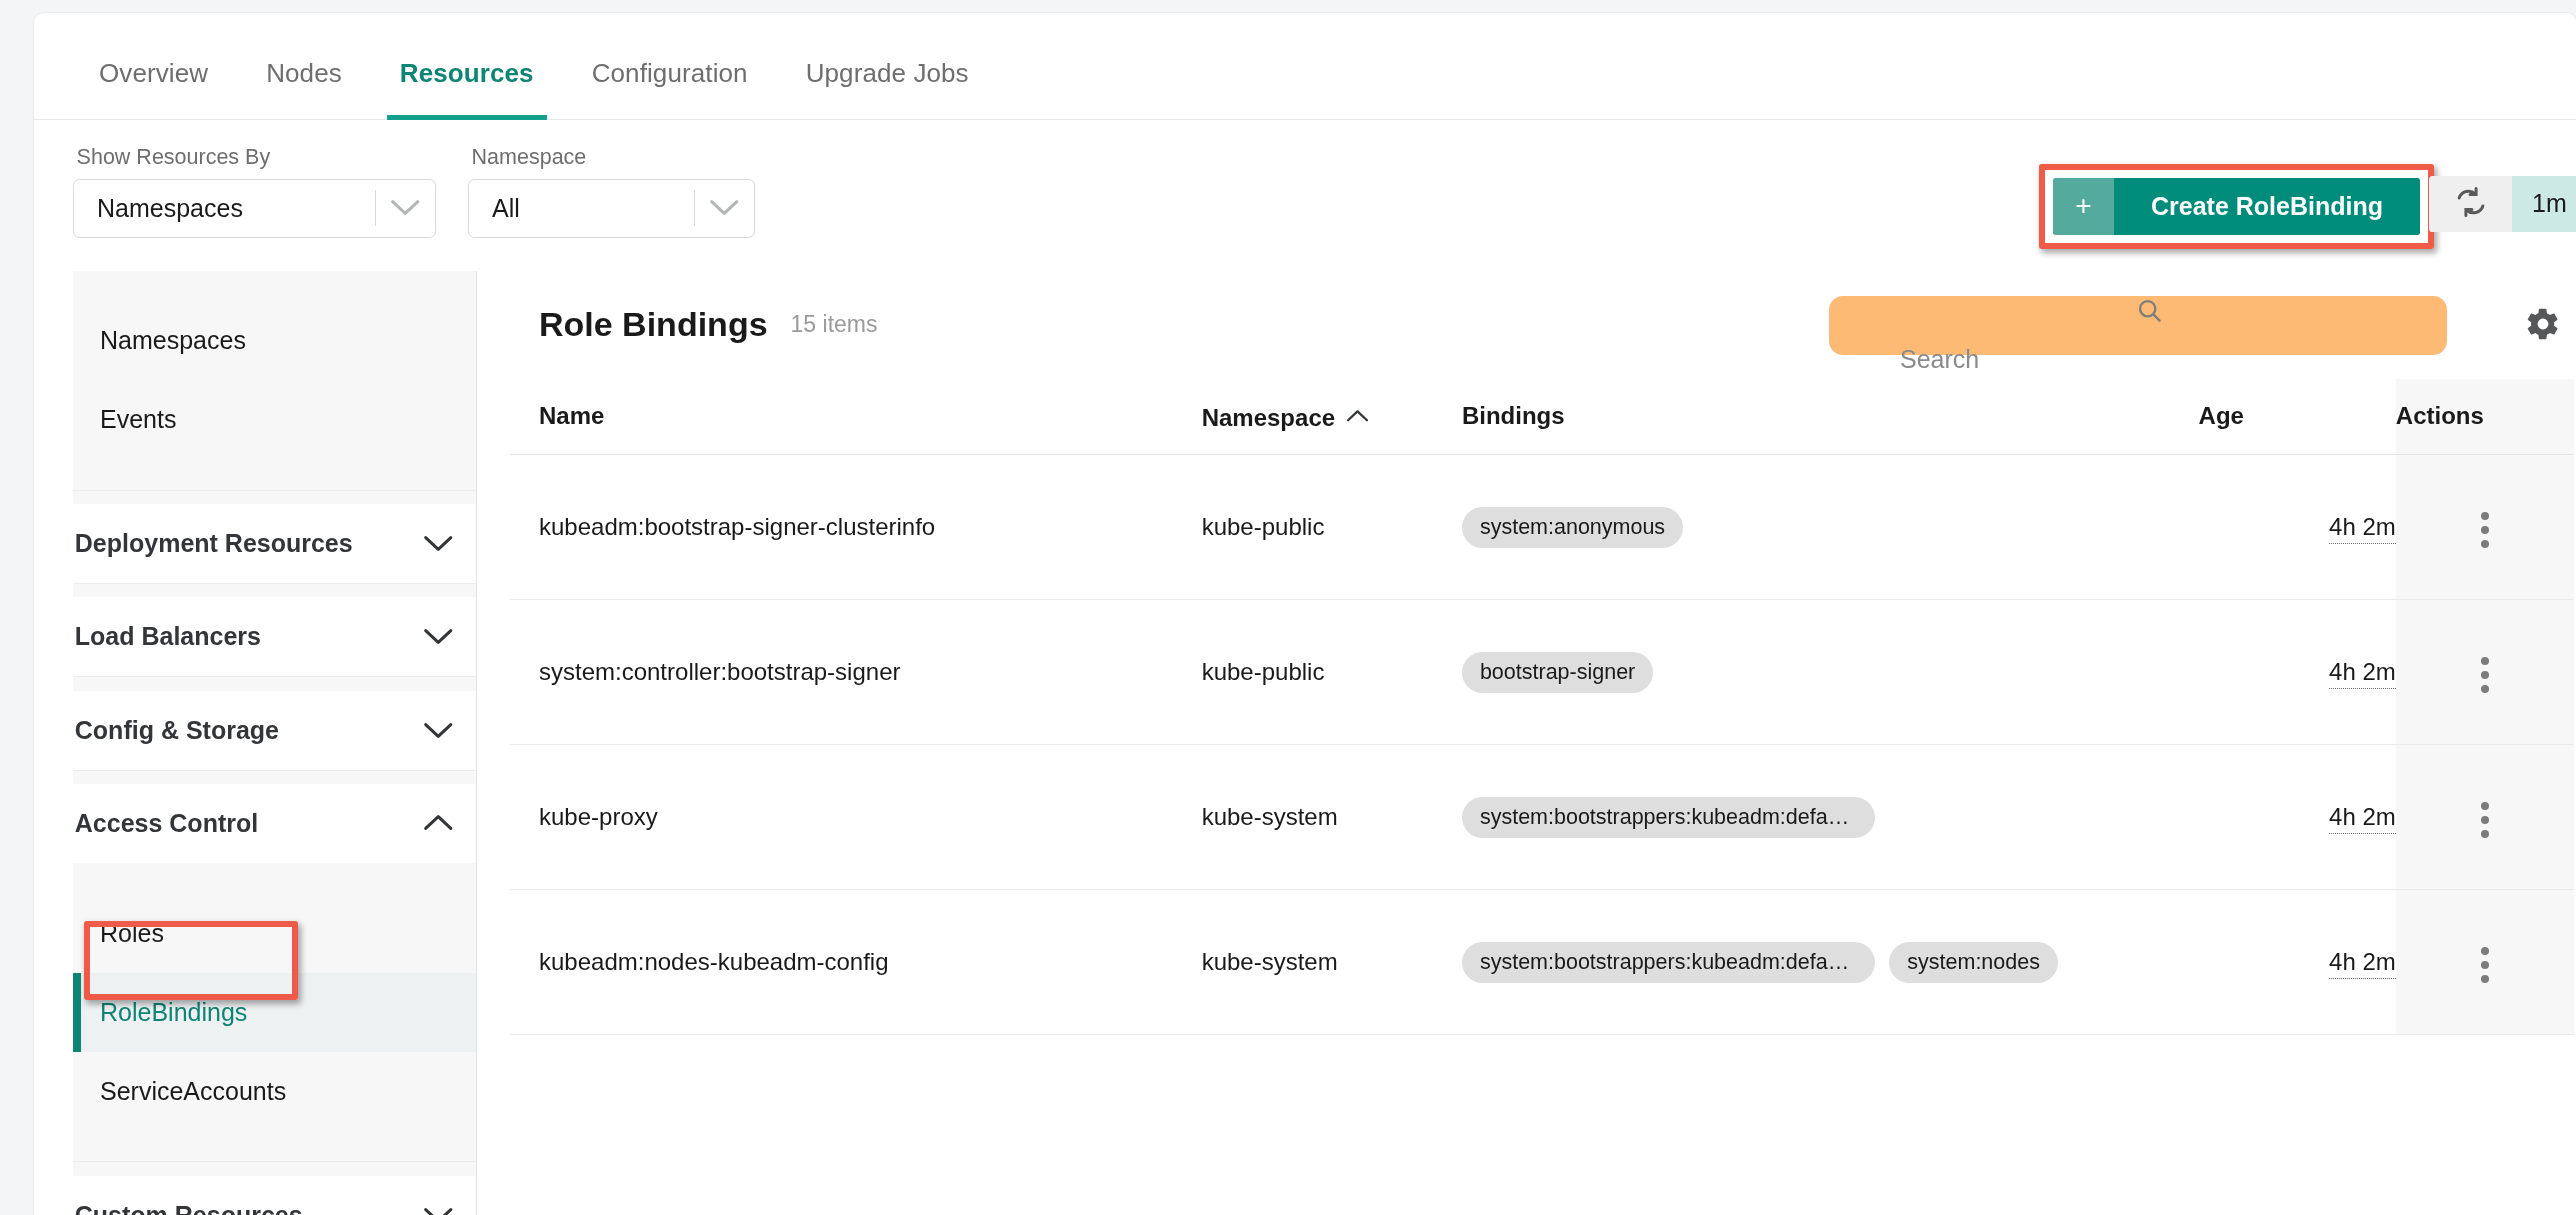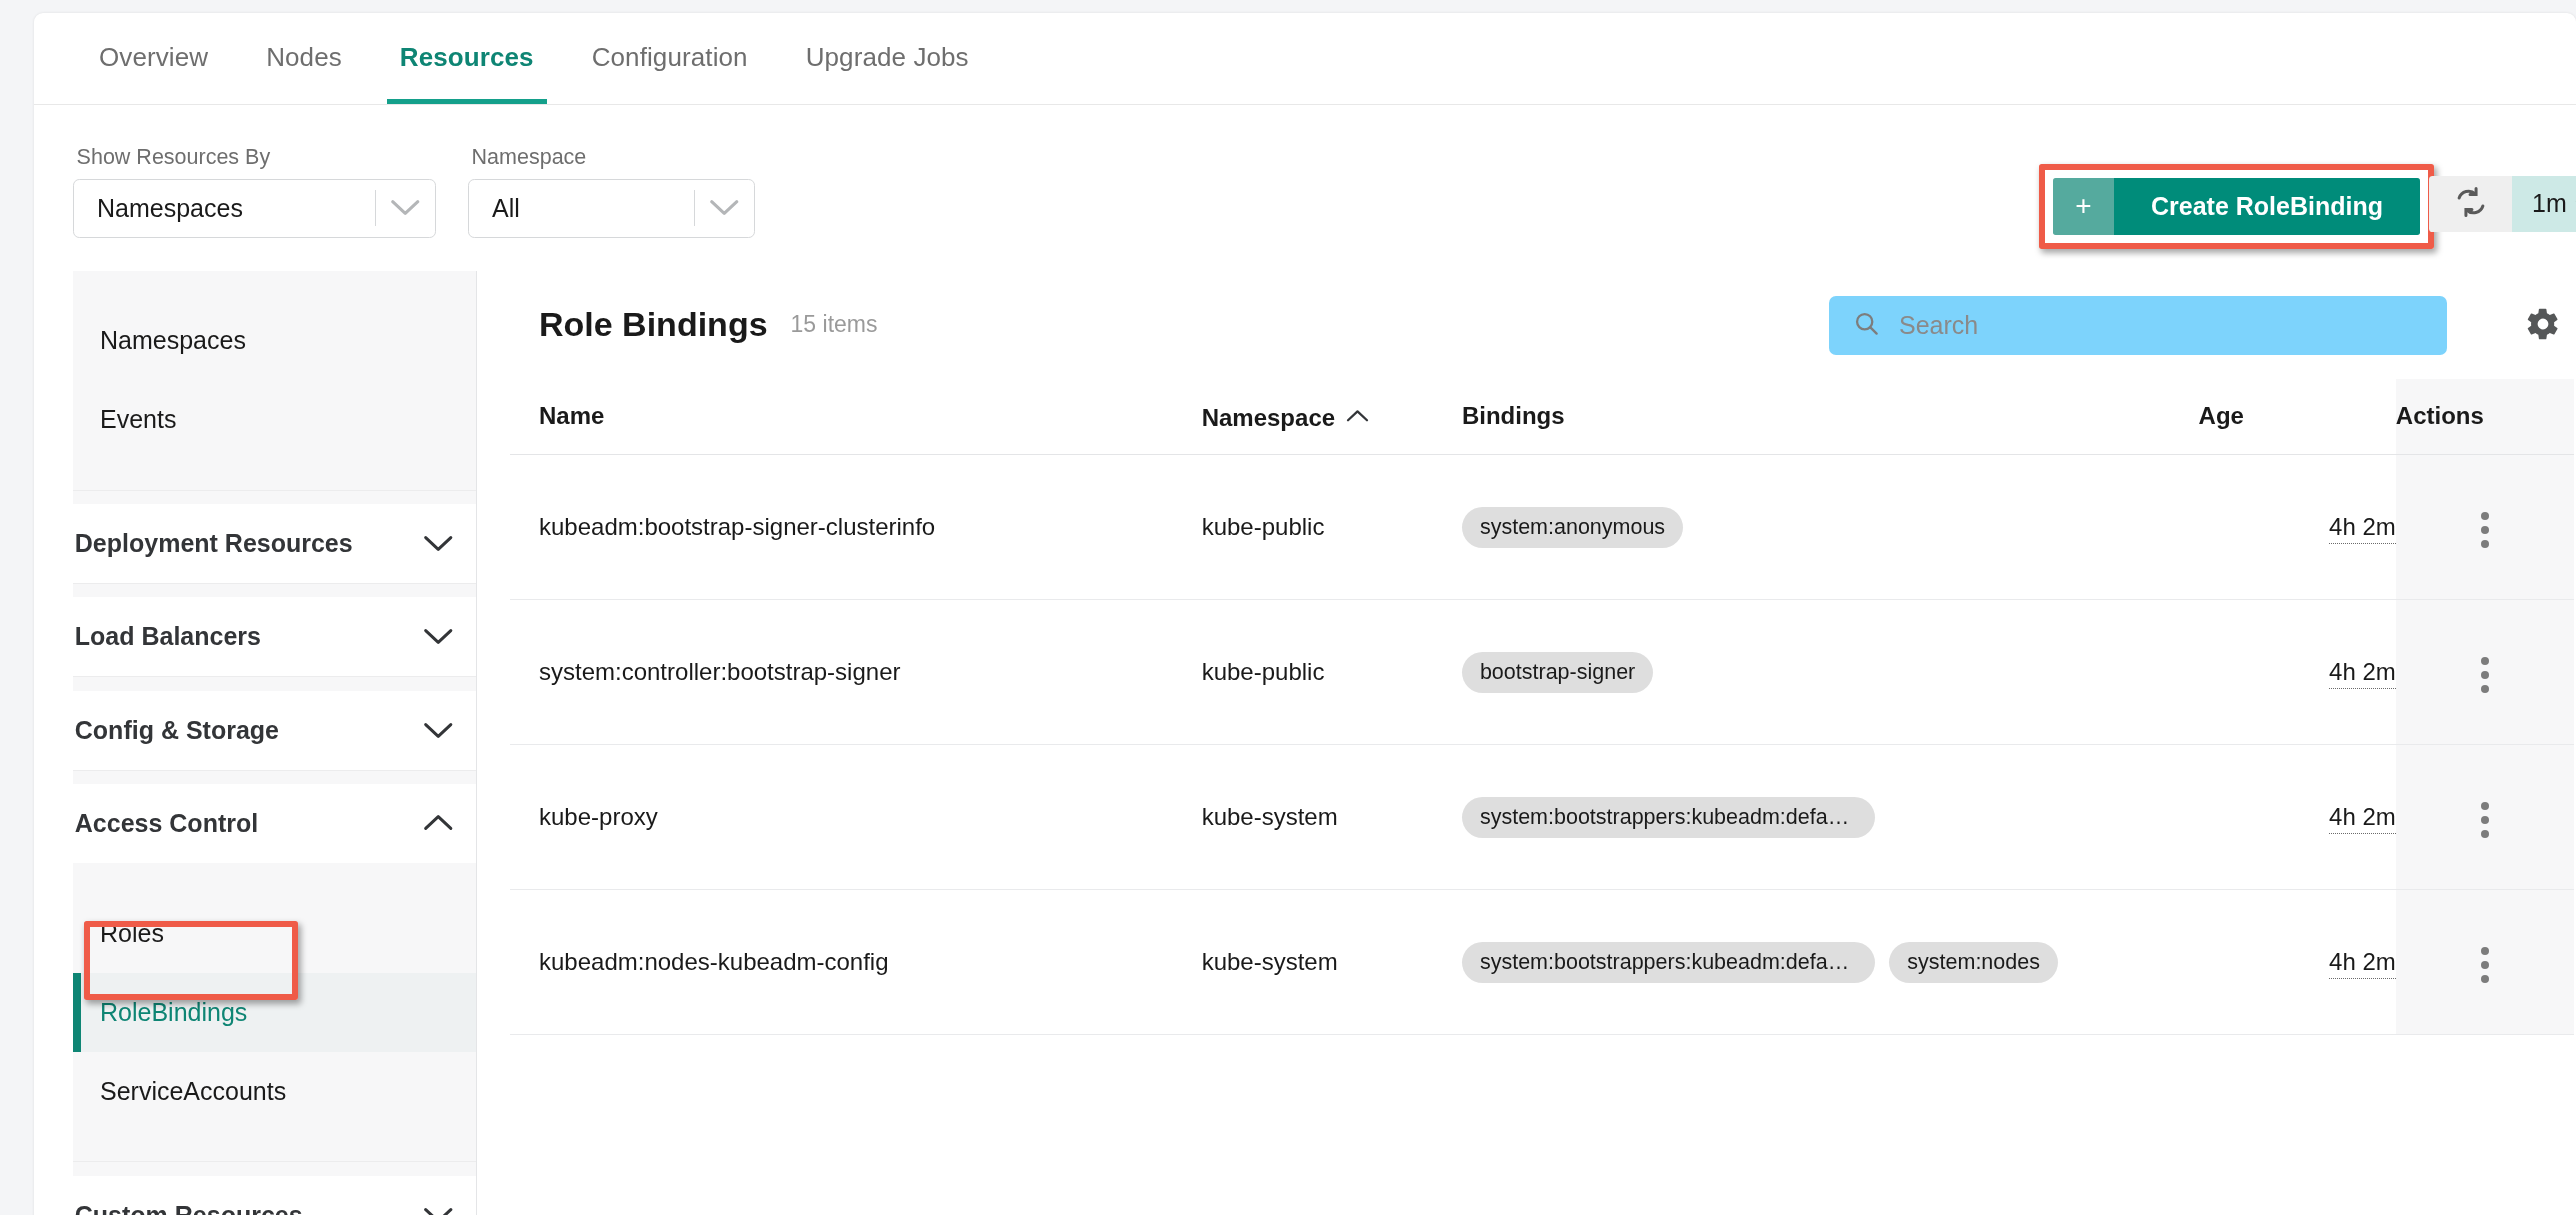--- a/index.html
+++ b/index.html
@@ -27,25 +27,25 @@
     height: 1257px;
     background: #ffffff;
     border-radius: 9px 9px 0 0;
     box-shadow: 0 0.9px 2.7px rgba(0,0,0,.10);
     overflow: hidden;
   }
 
   
   .tabbar {
     position: absolute;
-    left: 0; top: 0;
+    left: 0; top: 15px;
     width: 2542px; height: 92px;
     border-bottom: 1.8px solid #e8e8e8;
     display: flex;
-    align-items: flex-start;
+    align-items: center;
     padding-left: 36px;
   }
   .tab {
     position: relative;
     height: 90px;
     display: flex;
     align-items: center;
     padding: 0 29px;
     font-size: 26px;
     color: #6e6e6e;
@@ -258,27 +258,28 @@
   }
   .list-count {
     font-size: 23px;
     color: #9a9a9a;
     margin-left: 23px;
   }
   .search-box {
     position: absolute;
     left: 1319px; top: 25px;
     width: 618px; height: 59px;
-    background: #7dd3fc;
-    border-radius: 7px;
+    background: #fdba74;
+    border-radius: 14px;
     display: flex;
     align-items: center;
     padding-left: 23px;
     gap: 16px;
     cursor: text;
+    flex-direction: column;
   }
   .search-input {
     border: none;
     background: transparent;
     outline: none;
     font-family: "Liberation Sans", sans-serif;
     font-size: 25px;
     color: #1a1a1a;
     width: 503px;
   }

